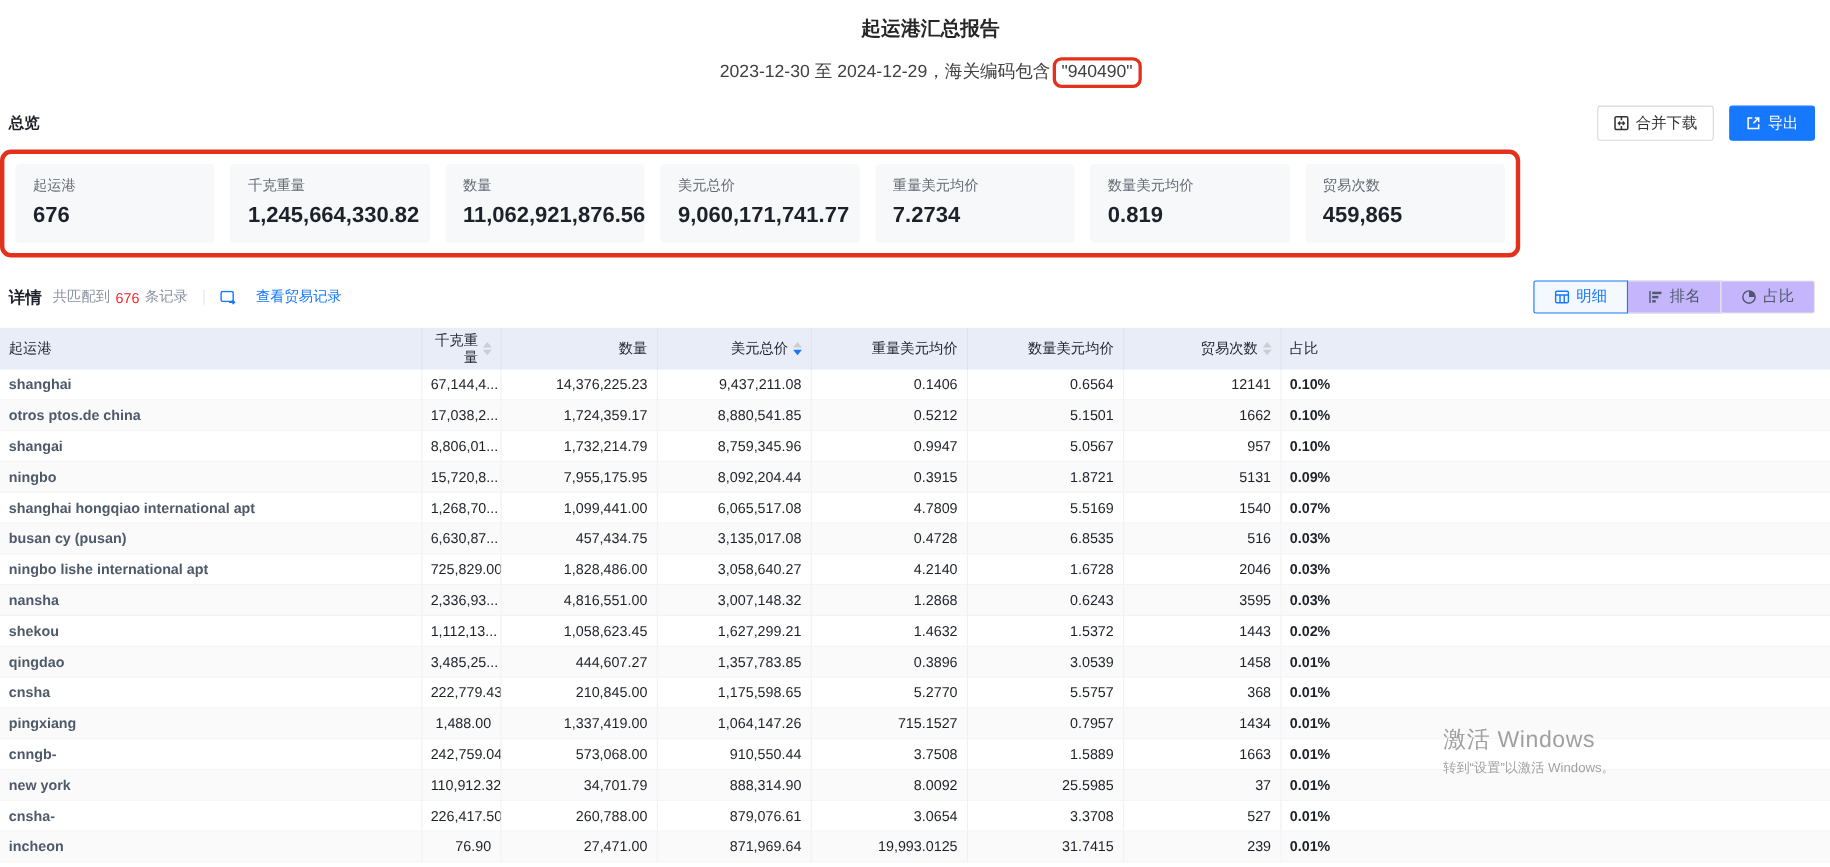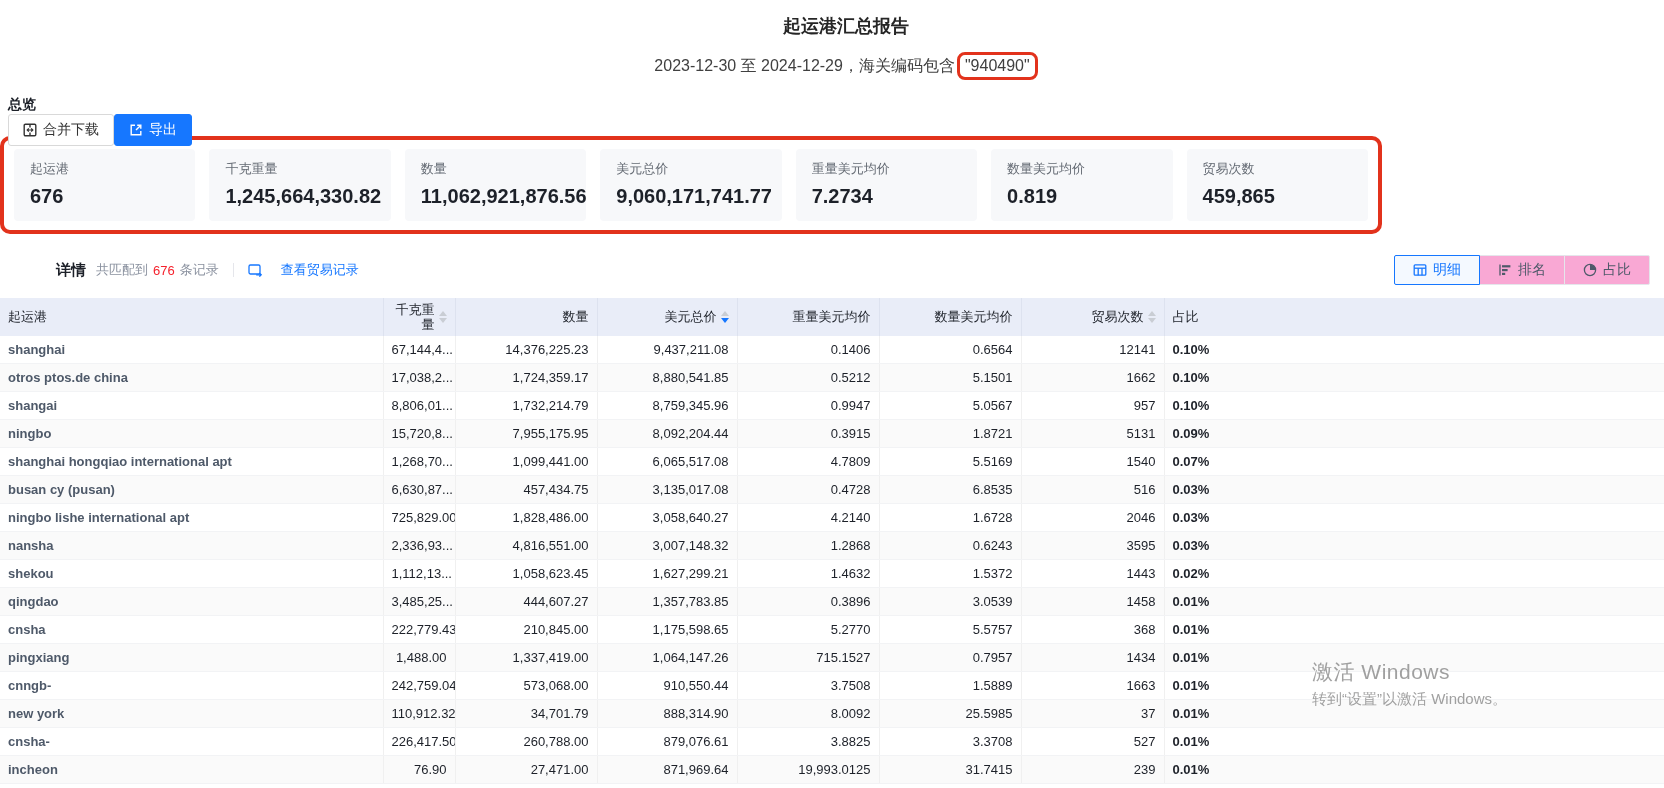--- a/index.html
+++ b/index.html
@@ -7,48 +7,48 @@
        font-family:"Liberation Sans","DejaVu Sans",sans-serif;color:#262626;}
 
   
   .report-header{text-align:center;padding-top:14px;margin-left:28px;}
   .report-title{font-size:18px;font-weight:600;color:#262626;margin:0 0 14px 0;}
   .report-subtitle{font-size:16px;color:#404040;margin:0;}
   .hl-box{display:inline-block;border:3px solid #e2321c;border-radius:8px;
           padding:1px 5px 2px 5px;margin-left:2px;line-height:1.2;}
 
   
-  .overview-bar{display:flex;justify-content:space-between;
-                padding:0 14px 0 8px;margin-top:16px;height:32px;flex-direction:column;}
+  .overview-bar{display:flex;justify-content:space-between;align-items:center;
+                padding:0 14px 0 8px;margin-top:16px;height:32px;}
   .section-label{font-size:14px;font-weight:700;color:#1d2129;}
-  .actions{display:flex;}
+  .actions{display:flex;gap:14px;}
   .btn{display:inline-flex;align-items:center;gap:6px;font-size:14px;height:32px;
        padding:0 14px;border-radius:3px;cursor:pointer;box-sizing:border-box;}
   .btn-plain{background:#fff;border:1px solid #d9d9d9;color:#333;}
   .btn-primary{background:#1677ff;border:1px solid #1677ff;color:#fff;}
 
   
   .summary-annotation{margin:8px 0 0 0;border:4px solid #e2321c;border-radius:10px;
                       width:1382px;box-sizing:border-box;padding:9px 10px;}
   .cards{display:flex;gap:14px;}
   .card{flex:1;background:#f7f8fa;border-radius:4px;padding:11px 16px 13px 16px;min-width:0;}
   .card-label{font-size:13px;color:#646a73;margin-bottom:7px;white-space:nowrap;}
   .card-value{font-size:20px;font-weight:700;color:#1d2129;white-space:nowrap;}
 
   
   .detail-bar{display:flex;justify-content:space-between;align-items:center;
-              padding:0 14px 0 8px;margin-top:20px;height:32px;margin-left:48px;}
+              padding:0 14px 0 8px;margin-top:20px;height:32px;}
   .detail-left{display:flex;align-items:center;font-size:13px;color:#8a919f;}
   .detail-title{font-size:15px;font-weight:700;color:#1d2129;margin-right:10px;}
   .match-count{color:#f5222d;margin:0 5px;}
   .v-divider{width:1px;height:14px;background:#e5e6eb;margin:0 14px;}
   .link{display:inline-flex;align-items:center;gap:18px;color:#1677ff;font-size:13px;cursor:pointer;text-decoration:none;}
   .tabs{display:flex;}
   .tab{display:inline-flex;align-items:center;gap:6px;height:30px;padding:0 18px;
-       border:1px solid #e5e6eb;background:#f9a8d4;color:#4e5969;font-size:14px;
+       border:1px solid #e5e6eb;background:#c4b5fd;color:#4e5969;font-size:14px;
        cursor:pointer;margin-left:-1px;box-sizing:border-box;}
   .tab:first-child{margin-left:0;border-radius:2px 0 0 2px;}
   .tab:last-child{border-radius:0 2px 2px 0;}
   .tab.active{border:1px solid #1677ff;color:#1677ff;background:#f4f9ff;position:relative;z-index:2;}
 
   
   .data-table{width:1664px;border-collapse:collapse;table-layout:fixed;margin-top:12px;font-size:13px;}
   .data-table th{background:#e9edf8;color:#1d2129;font-weight:500;padding:4px 8px;
                  height:30px;vertical-align:middle;}
   .data-table th:not(:last-child){border-right:1px solid #dde2ef;}
@@ -66,21 +66,21 @@
   .caret-up{width:0;height:0;border-left:4px solid transparent;border-right:4px solid transparent;
             border-bottom:5px solid #c9cdd4;margin-bottom:2px;}
   .caret-down{width:0;height:0;border-left:4px solid transparent;border-right:4px solid transparent;
               border-top:5px solid #c9cdd4;}
   .sorter.desc .caret-down{border-top-color:#1677ff;}
 
   
   .watermark{position:absolute;left:1312px;top:658px;z-index:5;color:rgba(128,128,128,0.75);
              text-shadow:0 0 1px rgba(255,255,255,0.6);}
   .watermark-line1{font-size:21px;letter-spacing:0.5px;}
-  .watermark-line2{font-size:15px;margin-top:4px;}
+  .watermark-line2{font-size:12px;margin-top:4px;}
 
   svg{display:block;}
 </style>
 </head>
 <body>
 
 <div class="report-header">
   <h1 class="report-title">起运港汇总报告</h1>
   <p class="report-subtitle">
     <span>2023-12-30 至 2024-12-29，海关编码包含</span><span class="hl-box"><span>"940490"</span></span>
@@ -385,21 +385,21 @@
         <td class="align-right">8.0092</td>
         <td class="align-right">25.5985</td>
         <td class="align-right">37</td>
         <td class="align-left">0.01%</td>
       </tr>
       <tr class="odd">
         <td class="align-left col-port">cnsha-</td>
         <td class="align-right">226,417.50</td>
         <td class="align-right">260,788.00</td>
         <td class="align-right">879,076.61</td>
-        <td class="align-right">3.8825</td>
+        <td class="align-right">3.0654</td>
         <td class="align-right">3.3708</td>
         <td class="align-right">527</td>
         <td class="align-left">0.01%</td>
       </tr>
       <tr class="even">
         <td class="align-left col-port">incheon</td>
         <td class="align-right">76.90</td>
         <td class="align-right">27,471.00</td>
         <td class="align-right">871,969.64</td>
         <td class="align-right">19,993.0125</td>

